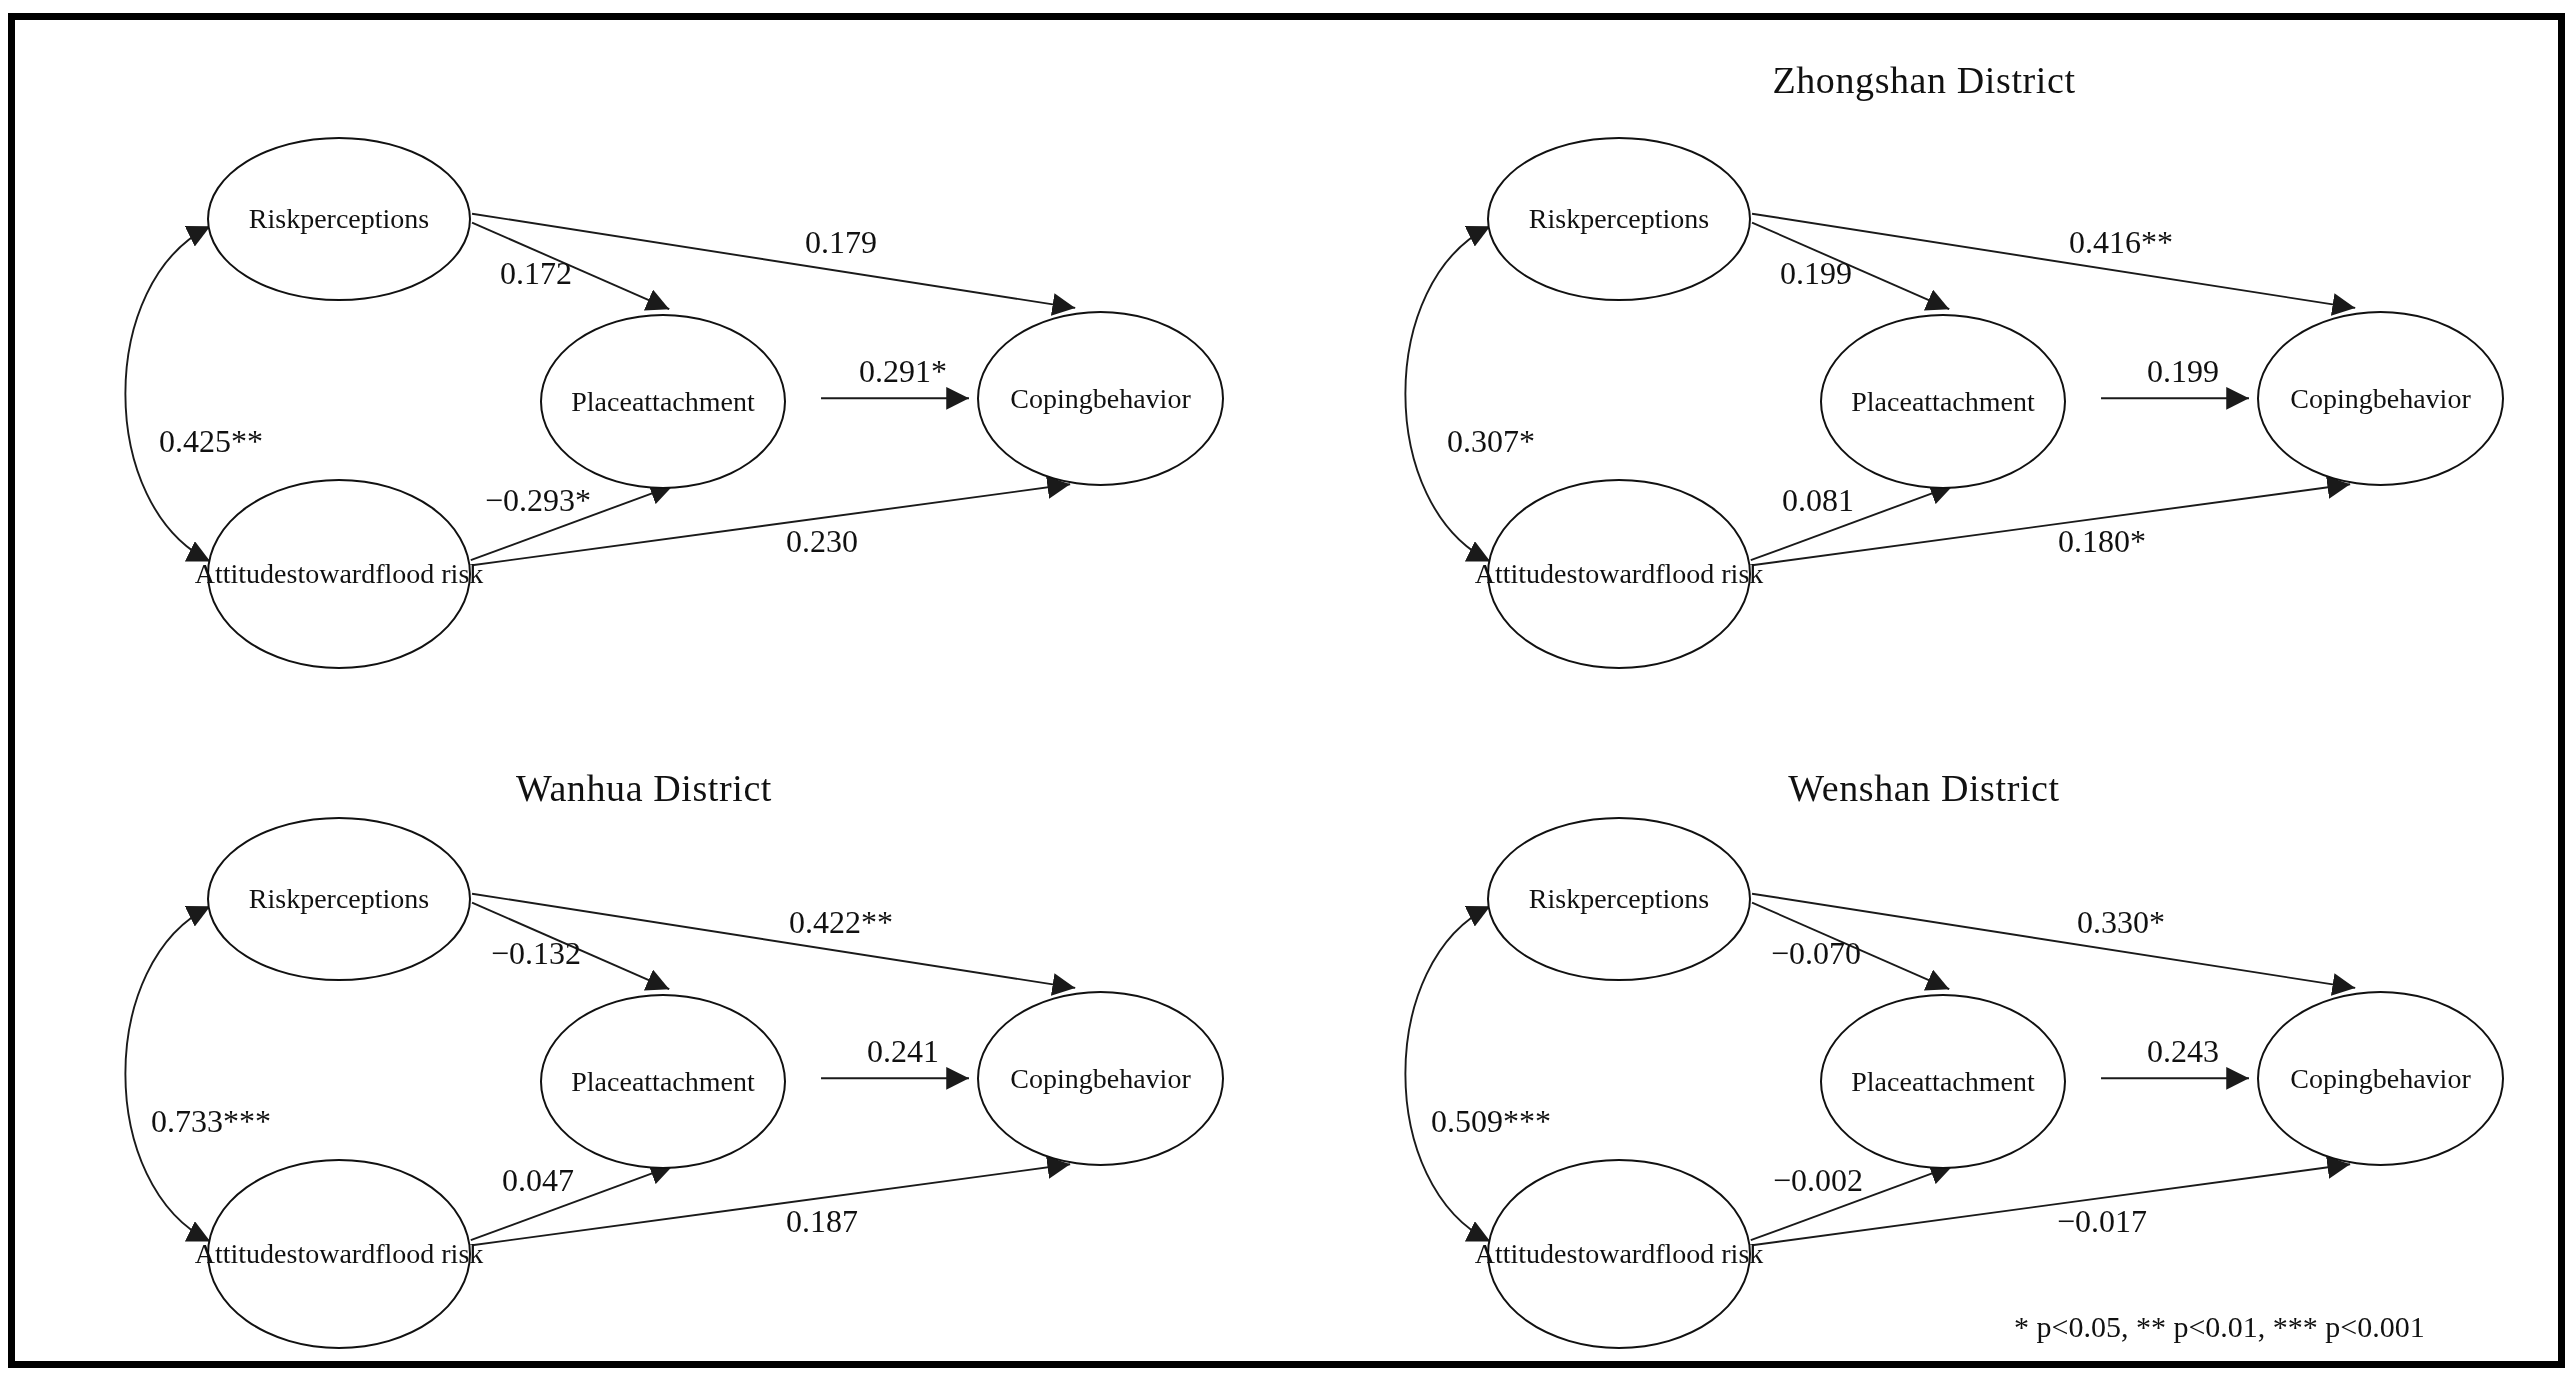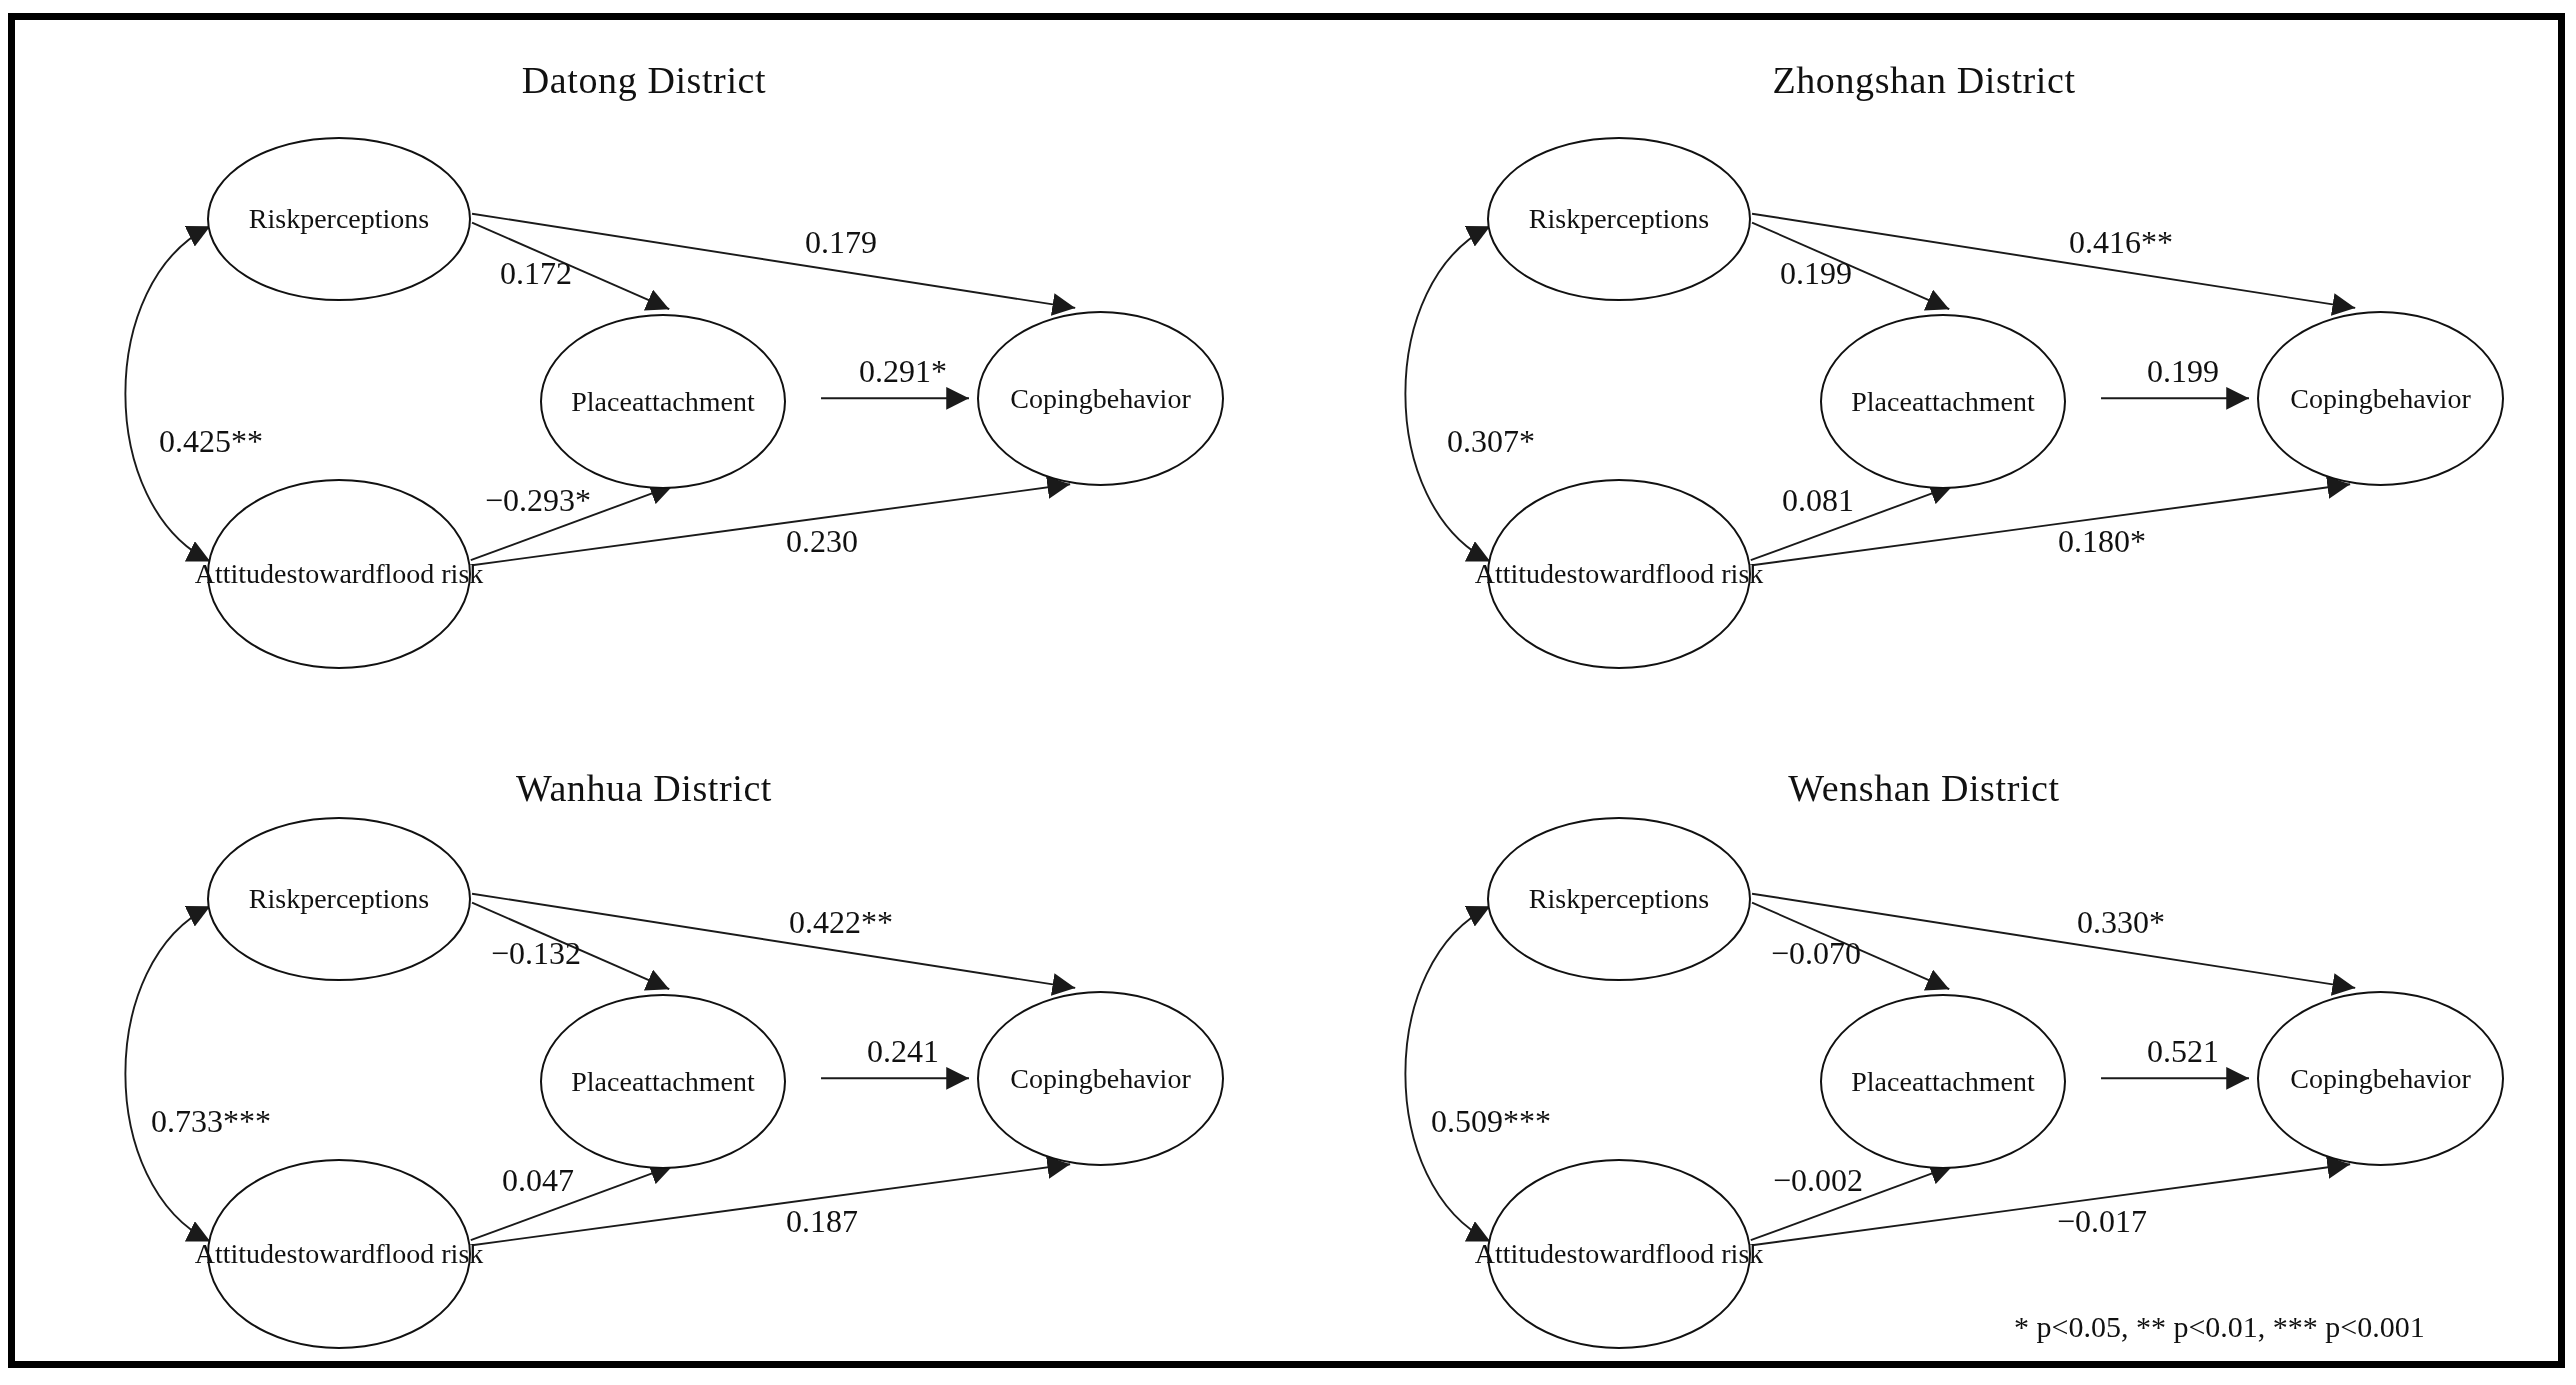--- a/index.html
+++ b/index.html
@@ -106,21 +106,20 @@
     <defs>
       <marker id="arrowhead" viewBox="0 0 10 10" refX="10" refY="5" markerWidth="12" markerHeight="12" orient="auto-start-reverse">
         <path d="M 0 0 L 10 5 L 0 10 z" fill="#1a1a1a"></path>
       </marker>
     </defs>
   </svg>
 
   <div class="frame"></div>
 
   <section class="quadrant q-top" style="left:0;top:0;">
-    <h2 class="title">Datong District</h2>
     <svg class="arrows" width="1288" height="686" viewBox="0 0 2036 1085">
       <path d="M 332 358 C 153 445, 153 800, 332 888" marker-start="url(#arrowhead)" marker-end="url(#arrowhead)"></path>
       <line x1="746" y1="352" x2="1058" y2="489" marker-end="url(#arrowhead)"></line>
       <line x1="746" y1="338" x2="1700" y2="487" marker-end="url(#arrowhead)"></line>
       <line x1="1298" y1="630" x2="1532" y2="630" marker-end="url(#arrowhead)"></line>
       <line x1="744" y1="886" x2="1064" y2="768" marker-end="url(#arrowhead)"></line>
       <line x1="746" y1="894" x2="1692" y2="766" marker-end="url(#arrowhead)"></line>
     </svg>
     <div class="node node-risk">
       <span>Risk</span>
@@ -240,20 +239,20 @@
       <span>Place</span>
       <span>attachment</span>
     </div>
     <div class="node node-coping">
       <span>Coping</span>
       <span>behavior</span>
     </div>
     <span class="coef coef-corr">0.509***</span>
     <span class="coef coef-rp">−0.070</span>
     <span class="coef coef-rc">0.330*</span>
-    <span class="coef coef-pc">0.521</span>
+    <span class="coef coef-pc">0.243</span>
     <span class="coef coef-ap">−0.002</span>
     <span class="coef coef-ac">−0.017</span>
   </section>
 
   <div class="footnote">* p&lt;0.05, ** p&lt;0.01, *** p&lt;0.001</div>
 </div>
 
 
 </body></html>

